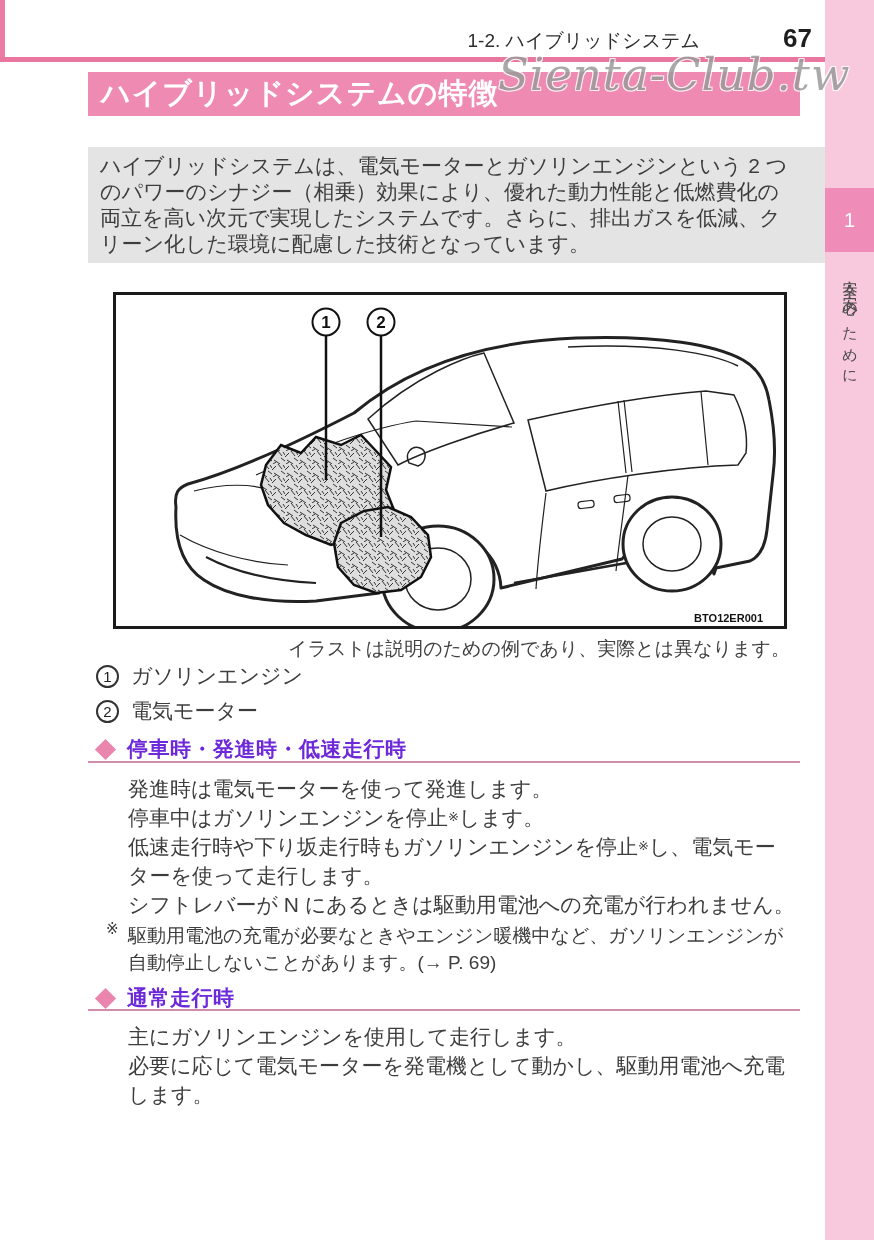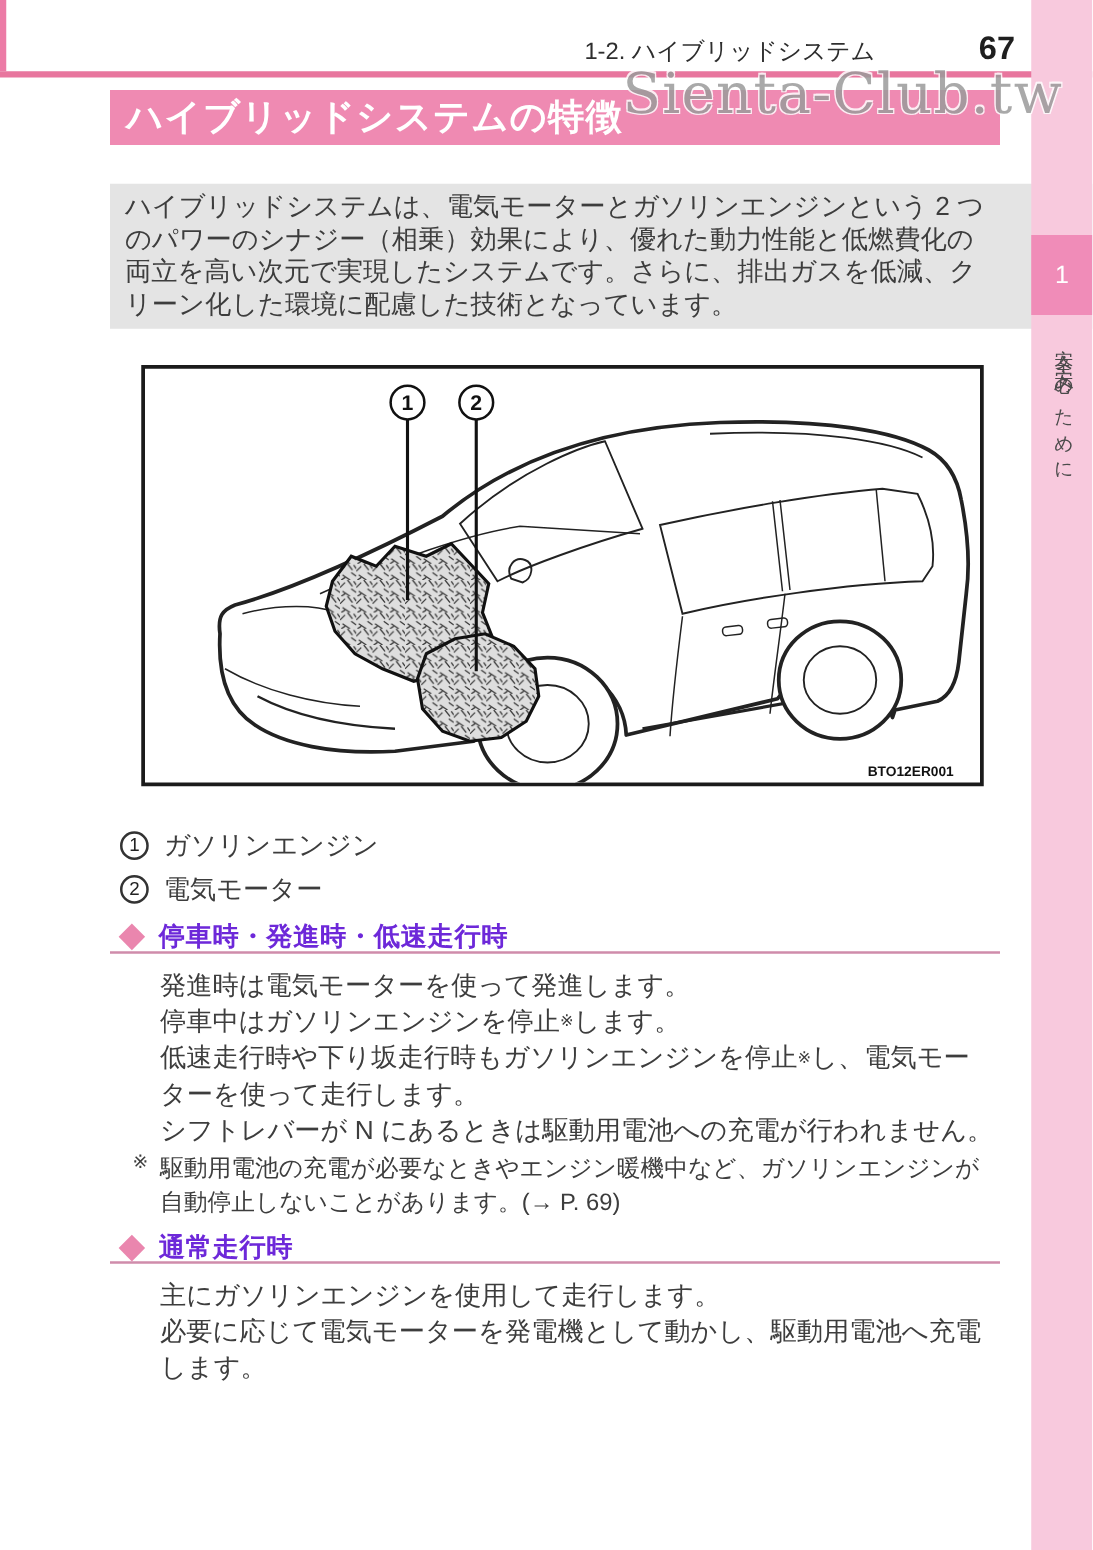--- a/index.html
+++ b/index.html
@@ -10,21 +10,21 @@
   .corner-strip{position:absolute;left:0;top:0;width:5px;height:57px;background:#ec7ba6;}
   .top-rule{position:absolute;left:0;top:57px;width:874px;height:5px;background:#e8769e;}
 
   
   .breadcrumb{position:absolute;top:28px;right:174px;font-size:19px;color:#2e2e2e;}
   .page-number{position:absolute;top:23px;right:62px;font-size:26px;font-weight:bold;color:#1f1f1f;}
 
   
   .watermark{position:absolute;left:498px;top:48px;z-index:6;font-family:"DejaVu Serif","Liberation Serif",serif;
              font-size:45px;color:#9b9b9b;opacity:.85;letter-spacing:1px;
-             text-shadow:1px 1px 0 #fff,-1px -1px 0 #fff,1px -1px 0 #fff,-1px 1px 0 #fff;}
+             text-shadow:1px 1px 0 #fff,-1px -1px 0 #fff,1px -1px 0 #fff,-1px 1px 0 #fff;font-style:italic;}
 
   
   .title-bar{position:absolute;left:88px;top:72px;width:712px;height:44px;background:#ef8ab2;z-index:2;
              display:flex;align-items:center;}
   .title-bar span{font-size:29px;font-weight:bold;color:#fff;padding-left:13px;letter-spacing:1px;}
 
   
   .intro-box{position:absolute;left:88px;top:147px;width:804px;height:116px;background:#e4e4e4;
              box-sizing:border-box;padding:6px 12px;}
   .intro-box .ln{font-size:21px;line-height:26px;color:#3d3d3d;white-space:nowrap;}
@@ -144,20 +144,21 @@
       <line x1="265" y1="41" x2="265" y2="242" stroke="#111" stroke-width="2.5"></line>
 
       <circle cx="210" cy="27" r="13.5" fill="#fff" stroke="#111" stroke-width="2"></circle>
       <circle cx="265" cy="27" r="13.5" fill="#fff" stroke="#111" stroke-width="2"></circle>
       <text x="210" y="33" text-anchor="middle" font-size="17" font-weight="bold" fill="#111">1</text>
       <text x="265" y="33" text-anchor="middle" font-size="17" font-weight="bold" fill="#111">2</text>
     </svg>
     <div class="figure-code">BTO12ER001</div>
   </div>
 
+  <div class="figure-caption">イラストは説明のための例であり、実際とは異なります。</div>
 
   <div class="legend-row" style="top:662px;">
     <span class="legend-num">1</span>
     <span class="legend-label">ガソリンエンジン</span>
   </div>
   <div class="legend-row" style="top:697px;">
     <span class="legend-num">2</span>
     <span class="legend-label">電気モーター</span>
   </div>
 

